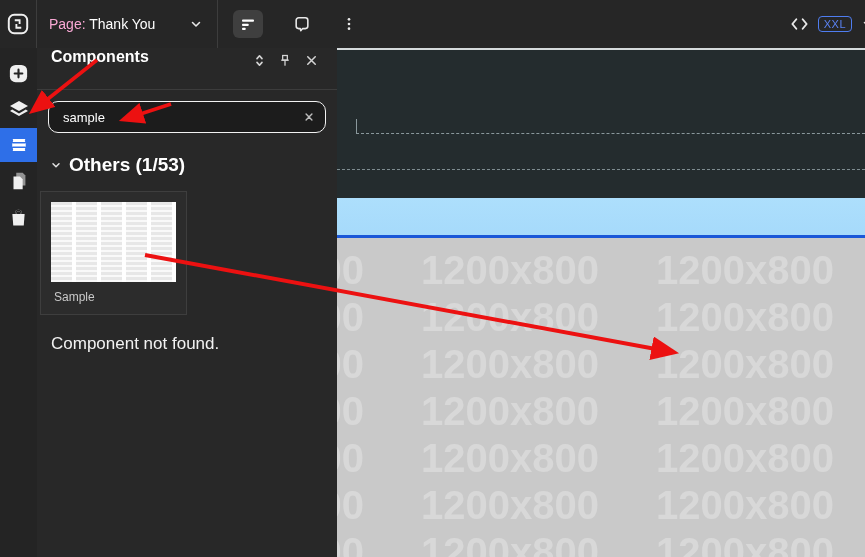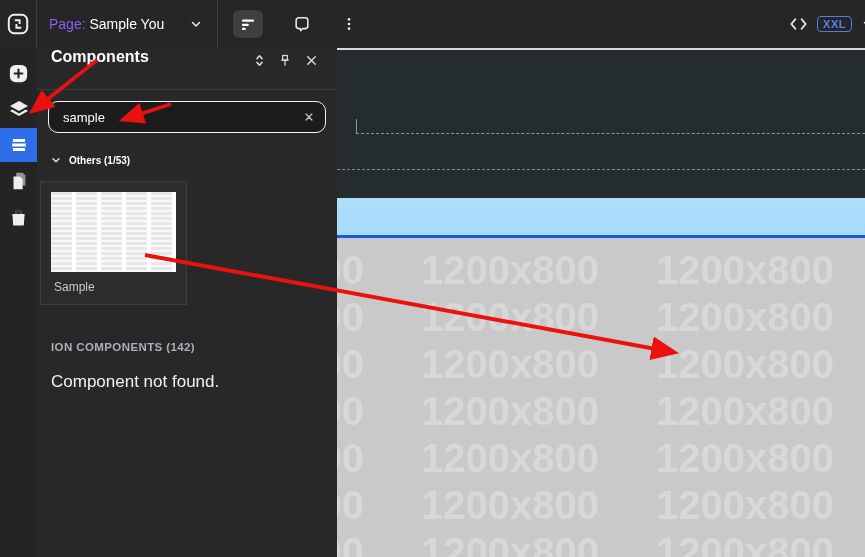--- a/index.html
+++ b/index.html
@@ -5,49 +5,49 @@
   * { box-sizing: border-box; margin: 0; padding: 0; }
   html,body { width:865px; height:557px; overflow:hidden; }
   body { font-family:"Liberation Sans", sans-serif; background:#262626; }
   .app { position:relative; width:865px; height:557px; overflow:hidden; }
 
   
   .topbar { position:relative; height:48px; background:#262626; display:flex; align-items:center; overflow:hidden; }
   .logo-wrap { width:37px; height:48px; display:flex; align-items:center; justify-content:center; border-right:1px solid #3d3d3d; flex:none; }
   .page-select { height:48px; width:181px; display:flex; align-items:center; justify-content:space-between; padding:0 14px 0 12px; border-right:1px solid #3d3d3d; cursor:pointer; flex:none; }
   .page-title { font-size:14px; color:#fff; white-space:nowrap; }
-  .page-title .muted { color:#8b5cf6; }
+  .page-title .muted { color:#f9a8d4; }
   .tb-btn { display:flex; align-items:center; justify-content:center; cursor:pointer; color:#e8e8e8; }
   .toggle-btn { width:30px; height:28px; background:#3f3f3f; border-radius:6px; margin-left:15px; }
   .pointer-btn { margin-left:29px; }
   .kebab-btn { margin-left:29px; }
   .tb-spacer { flex:1; }
   .right-cluster { display:flex; align-items:center; gap:9px; padding-right:0; }
-  .bp-badge { font-size:11px; font-weight:bold; color:#5a82f2; border:1.5px solid #4f7df0; border-radius:4px; padding:1px 5px; letter-spacing:.5px; }
+  .bp-badge { font-size:11px; font-weight:normal; color:#5a82f2; border:1.5px solid #4f7df0; border-radius:4px; padding:1px 5px; letter-spacing:.5px; }
   .edge-chevron { margin-right:-10px; color:#dcdcdc; }
 
   
   .main { display:flex; height:509px; }
 
   
   .iconbar { width:37px; background:#242424; display:flex; flex-direction:column; align-items:center; padding-top:8px; flex:none; }
   .rail-item { width:37px; height:34px; display:flex; align-items:center; justify-content:center; margin-bottom:2px; cursor:pointer; color:#efefef; }
   .rail-item.active { background:#2e6fe8; }
 
   
   .panel { width:300px; background:#282828; flex:none; position:relative; }
   .panel-header { height:42px; display:flex; align-items:flex-start; padding:0 13px 0 14px; border-bottom:1px solid #3c3c3c; }
   .panel-title { font-size:16px; font-weight:bold; color:#fff; flex:1; }
   .ph-icon { color:#d5d5d5; display:flex; align-items:center; justify-content:center; width:26px; height:24px; cursor:pointer; }
   .search-box { position:relative; margin:11px 11px 0 11px; }
   .search-input { width:100%; height:32px; background:#1c1c1c; border:1.5px solid #f2f2f2; border-radius:10px; color:#fff; font-size:13px; padding:0 30px 0 14px; outline:none; font-family:"Liberation Sans", sans-serif; }
   .search-clear { position:absolute; right:9px; top:8px; width:16px; height:16px; color:#bdbdbd; font-size:12px; display:flex; align-items:center; justify-content:center; cursor:pointer; }
   .sec-label { font-size:11.5px; font-weight:bold; letter-spacing:.4px; color:#a9afbb; margin:19px 0 0 14px; }
   .group-row { display:flex; align-items:center; gap:7px; margin:21px 0 0 13px; cursor:pointer; }
-  .group-label { font-size:10px; font-weight:bold; color:#fff; }
+  .group-label { font-size:19px; font-weight:bold; color:#fff; }
   .group-chevron { color:#e2e2e2; display:flex; }
   .component-card { width:147px; margin:15px 0 0 3px; background:#2c2c2c; border:1px solid #3e3e3e; cursor:pointer; }
   .thumb { margin:10px 10px 8px 10px; height:80px; background:
       repeating-linear-gradient(0deg, rgba(255,255,255,.75) 0 2px, rgba(0,0,0,0) 2px 5px),
       repeating-linear-gradient(90deg, #e7e7e7 0 21px, #ffffff 21px 25px);
       background-color:#fff; }
   .thumb-label { font-size:12px; color:#c9c9c9; margin:0 0 10px 13px; }
   .ion-label { margin-top:36px; }
   .not-found { font-size:17px; color:#f2f2f2; margin:19px 0 8px 14px; }
 
@@ -75,21 +75,21 @@
     <div class="logo-wrap tb-btn">
       <span>
         <svg width="26" height="26" viewBox="0 0 24 24" fill="none" stroke="#f0f0f0" stroke-width="1.8">
           <rect x="3.5" y="3.5" width="17" height="17" rx="5"></rect>
           <path d="M9 8.5h4.5v3.5M15 15.5h-4.5v-3.5" stroke-width="1.7"></path>
         </svg>
       </span>
     </div>
 
     <div class="page-select">
-      <span class="page-title"><span class="muted">Page:</span> <span>Sample You</span></span>
+      <span class="page-title"><span class="muted">Page:</span> <span>Thank You</span></span>
       <span>
         <svg width="14" height="14" viewBox="0 0 24 24" fill="none" stroke="#e8e8e8" stroke-width="2.6" stroke-linecap="round" stroke-linejoin="round">
             <path d="M6 9.5l6 6 6-6"></path>
           </svg>
       </span>
     </div>
 
     <div class="tb-btn toggle-btn">
       <span>
         <svg width="18" height="18" viewBox="0 0 24 24" fill="#ffffff">
@@ -220,21 +220,20 @@
             </svg>
         </span>
         <span class="group-label">Others (1/53)</span>
       </div>
 
       <div class="component-card">
         <div class="thumb"></div>
         <div class="thumb-label">Sample</div>
       </div>
 
-      <div class="sec-label ion-label">ION COMPONENTS (142)</div>
       <div class="not-found">Component not found.</div>
     </section>
 
     <section class="canvas">
       <div class="canvas-top">
         <div class="guide-tick"></div>
         <div class="guide-dash-1"></div>
         <div class="guide-dash-2"></div>
       </div>
       <div class="band"></div>

